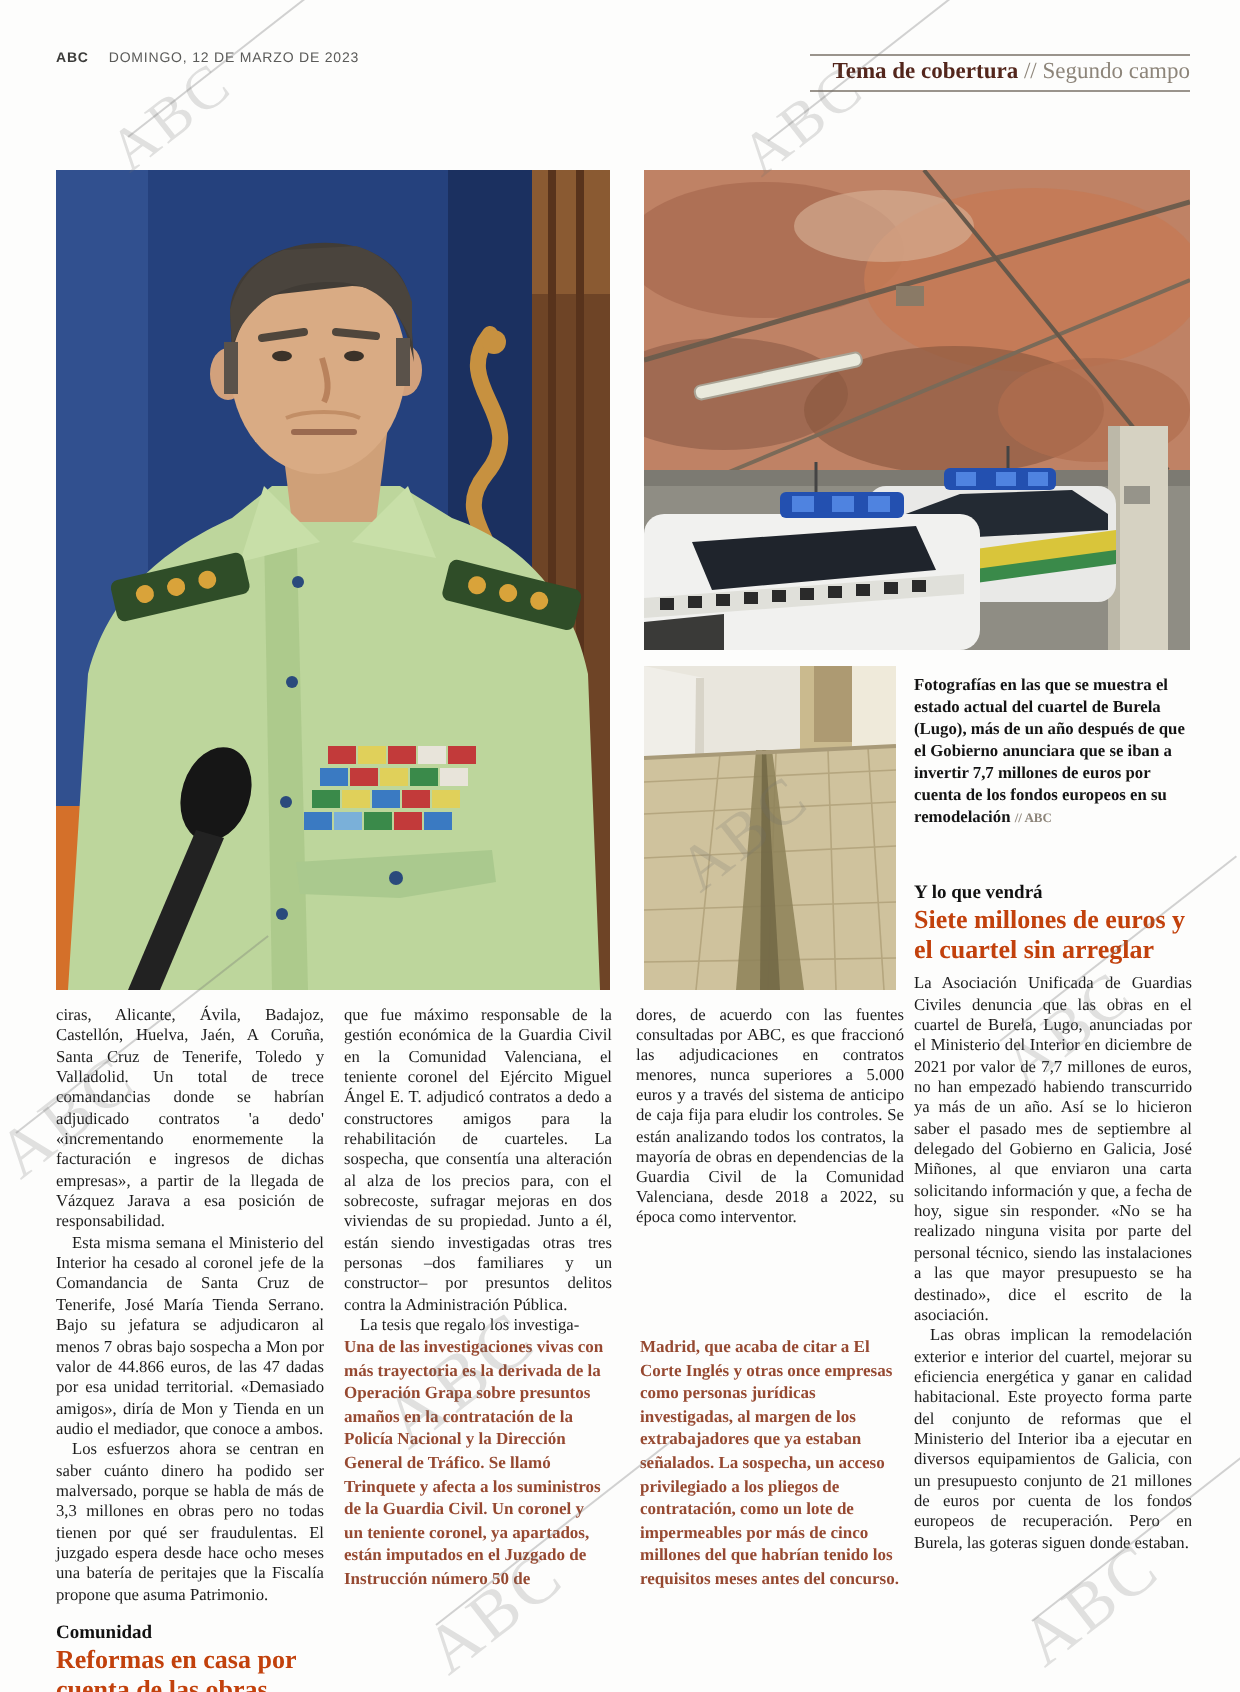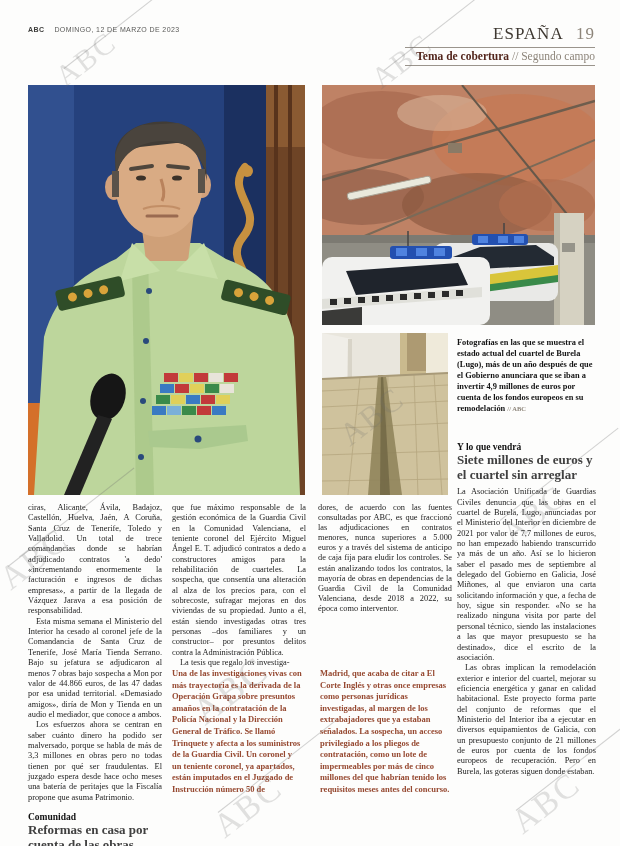--- a/index.html
+++ b/index.html
@@ -28,45 +28,41 @@
   .cap-credit{font-weight:bold;font-size:6.5px;color:#8d857a;}
   
   .col{position:absolute;font-size:8.35px;line-height:10.35px;text-align:justify;}
   #col1{left:28px;top:503px;width:134px;}
   #col2{left:172px;top:503px;width:134px;}
   #col3{left:318px;top:503px;width:134px;line-height:10.1px;}
   #col4{left:457px;top:433px;width:139px;}
   .col p{margin:0;}
   .col p.ind{text-indent:8px;}
   .kicker{font-weight:bold;font-size:9.5px;margin-top:9px;color:#111;}
-  .orange-head{font-weight:bold;font-size:13px;line-height:14.5px;color:#404040;margin:1px 0 5px 0;text-align:left;}
+  .orange-head{font-weight:bold;font-size:13px;line-height:14.5px;color:#c2410c;margin:1px 0 5px 0;text-align:left;}
   
   #subarticle{position:absolute;left:172px;top:660px;width:280px;}
   .sub-head{font-size:17.5px;line-height:19.5px;color:#1e1e1e;letter-spacing:.1px;}
   .sub-cols{margin-top:8px;display:flex;gap:17px;}
   .sub-col{width:131px;font-weight:bold;font-size:8.5px;line-height:11.6px;color:#964931;}
   
   .wm{position:absolute;font-family:"Liberation Serif",serif;color:rgba(110,110,110,.20);
       transform:rotate(-38deg);pointer-events:none;letter-spacing:2px;}
   .wline{position:absolute;height:1px;background:rgba(110,110,110,.30);transform:rotate(-38deg);
          transform-origin:left center;pointer-events:none;}
 </style>
 </head>
 <body>
 
 <div id="page">
 
   <div class="hdr-left">
     <b>ABC</b><span>DOMINGO, 12 DE MARZO DE 2023</span>
   </div>
   <div class="hdr-right">
-    <div class="section-line">
-      <span>ESPAÑA</span>
-      <span class="pgnum">19</span>
-    </div>
     <hr class="hdr-rule">
     <div class="coverage">
       <span class="kick">Tema de cobertura</span><span class="sub"> // Segundo campo</span>
     </div>
     <hr class="hdr-rule">
   </div>
 
   <div class="photo" id="photo-portrait">
     <svg width="277" height="410" viewBox="0 0 277 410">
       <rect width="277" height="410" fill="#25417d"></rect>
@@ -232,21 +228,21 @@
         <line x1="92" y1="42" x2="96" y2="162"></line>
         <line x1="112" y1="41" x2="120" y2="162"></line>
       </g>
       <polygon points="56,42 64,42 80,162 46,162" fill="#8d8158" opacity="0.85"></polygon>
       <polygon points="59,42 61,42 68,162 58,162" fill="#6f6544" opacity="0.8"></polygon>
       <line x1="0" y1="46" x2="126" y2="40" stroke="#a89a78" stroke-width="2"></line>
     </svg>
   </div>
 
   <div id="caption">
-    <div class="cap-body"><span>Fotografías en las que se muestra el estado actual del cuartel de Burela (Lugo), más de un año después de que el Gobierno anunciara que se iban a invertir 4,9 millones de euros por cuenta de los fondos europeos en su remodelación </span><span class="cap-credit">// ABC</span></div>
+    <div class="cap-body"><span>Fotografías en las que se muestra el estado actual del cuartel de Burela (Lugo), más de un año después de que el Gobierno anunciara que se iban a invertir 7,7 millones de euros por cuenta de los fondos europeos en su remodelación </span><span class="cap-credit">// ABC</span></div>
   </div>
 
   <div class="col" id="col1">
     <p>ciras, Alicante, Ávila, Badajoz, Castellón, Huelva, Jaén, A Coruña, Santa Cruz de Tenerife, Toledo y Valladolid. Un total de trece comandancias donde se habrían adjudicado contratos 'a dedo' «incrementando enormemente la facturación e ingresos de dichas empresas», a partir de la llegada de Vázquez Jarava a esa posición de responsabilidad.</p>
     <p class="ind">Esta misma semana el Ministerio del Interior ha cesado al coronel jefe de la Comandancia de Santa Cruz de Tenerife, José María Tienda Serrano. Bajo su jefatura se adjudicaron al menos 7 obras bajo sospecha a Mon por valor de 44.866 euros, de las 47 dadas por esa unidad territorial. «Demasiado amigos», diría de Mon y Tienda en un audio el mediador, que conoce a ambos.</p>
     <p class="ind">Los esfuerzos ahora se centran en saber cuánto dinero ha podido ser malversado, porque se habla de más de 3,3 millones en obras pero no todas tienen por qué ser fraudulentas. El juzgado espera desde hace ocho meses una batería de peritajes que la Fiscalía propone que asuma Patrimonio.</p>
     <div class="kicker">Comunidad</div>
     <div class="orange-head">Reformas en casa por cuenta de las obras</div>
 
   </div>

